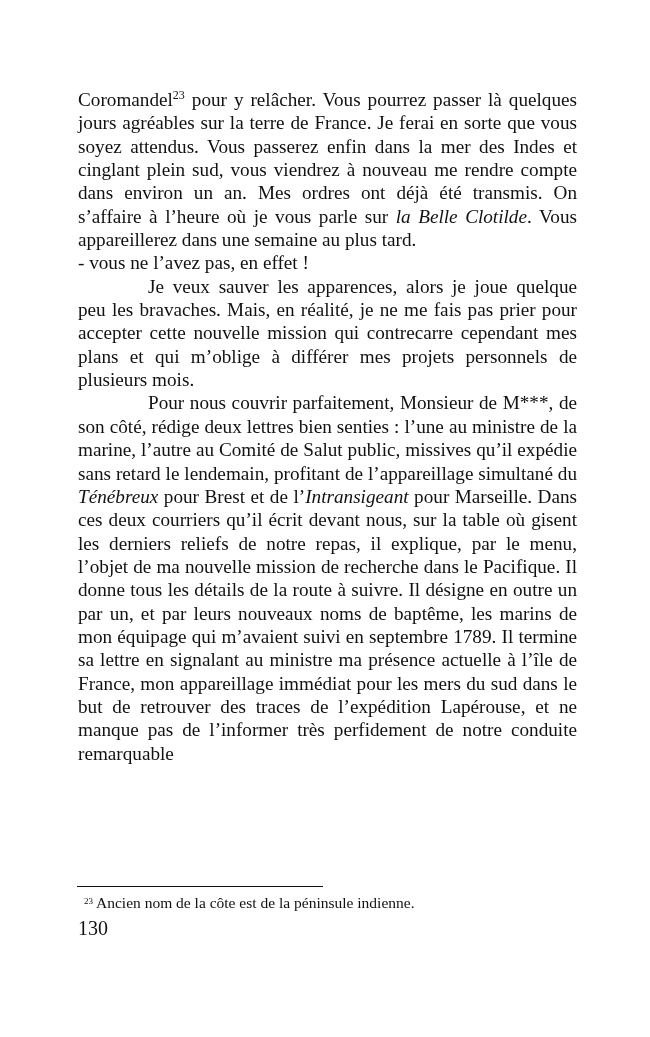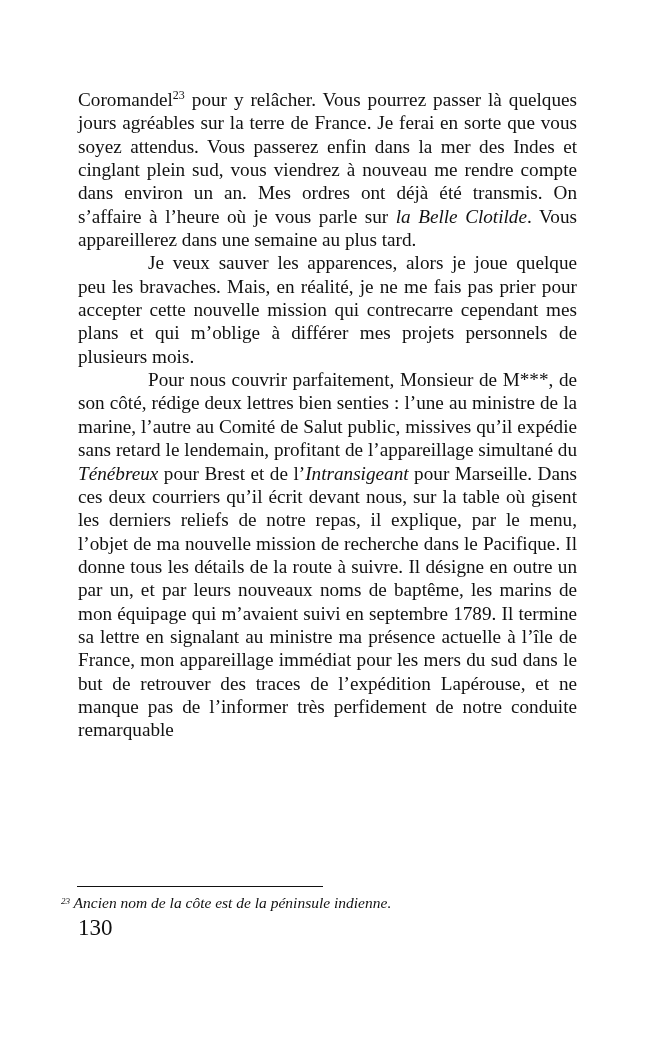--- a/index.html
+++ b/index.html
@@ -43,46 +43,46 @@
     .footnote-rule {
       position: absolute;
       left: 77px;
       top: 886px;
       width: 246px;
       height: 0;
       border-top: 1.3px solid #111;
     }
     .footnote {
       position: absolute;
-      left: 61px;
+      left: 84px;
       top: 893px;
       font-size: 15.5px;
       line-height: 19px;
       white-space: nowrap;
-      font-style: italic;
     }
     .footnote sup {
       font-size: 9px;
       vertical-align: 4px;
       line-height: 0;
     }
     .page-number {
       position: absolute;
       left: 78px;
       top: 915px;
-      font-size: 23px;
+      font-size: 20px;
       line-height: 26px;
     }
   </style>
 </head>
 <body>
 
 <div class="page">
   <div class="body-text" id="body-text">
       <p><span>Coromandel</span><sup class="fnref">23</sup><span> pour y relâcher. Vous pourrez passer là quelques jours agréables sur la terre de France. Je ferai en sorte que vous soyez attendus. Vous passerez enfin dans la mer des Indes et cinglant plein sud, vous viendrez à nouveau me rendre compte dans environ un an. Mes ordres ont déjà été transmis. On s’affaire à l’heure où je vous parle sur </span><em>la Belle Clotilde</em><span>. Vous appareillerez dans une semaine au plus tard.</span></p>
+      <p><span>- vous ne l’avez pas, en effet !</span></p>
       <p class="indent"><span>Je veux sauver les apparences, alors je joue quelque peu les bravaches. Mais, en réalité, je ne me fais pas prier pour accepter cette nouvelle mission qui contrecarre cependant mes plans et qui m’oblige à différer mes projets personnels de plusieurs mois.</span></p>
       <p class="indent"><span>Pour nous couvrir parfaitement, Monsieur de M***, de son côté, rédige deux lettres bien senties : l’une au ministre de la marine, l’autre au Comité de Salut public, missives qu’il expédie sans retard le lendemain, profitant de l’appareillage simultané du </span><em>Ténébreux</em><span> pour Brest et de l’</span><em>Intransigeant</em><span> pour Marseille. Dans ces deux courriers qu’il écrit devant nous, sur la table où gisent les derniers reliefs de notre repas, il explique, par le menu, l’objet de ma nouvelle mission de recherche dans le Pacifique. Il donne tous les détails de la route à suivre. Il désigne en outre un par un, et par leurs nouveaux noms de baptême, les marins de mon équipage qui m’avaient suivi en septembre 1789. Il termine sa lettre en signalant au ministre ma présence actuelle à l’île de France, mon appareillage immédiat pour les mers du sud dans le but de retrouver des traces de l’expédition Lapérouse, et ne manque pas de l’informer très perfidement de notre conduite remarquable</span></p>
     </div>
 </div>
 
 <div class="footnote-rule"></div>
 
 <div class="footnote"><sup>23</sup><span> Ancien nom de la côte est de la péninsule indienne.</span></div>
 
 <div class="page-number">130</div>

